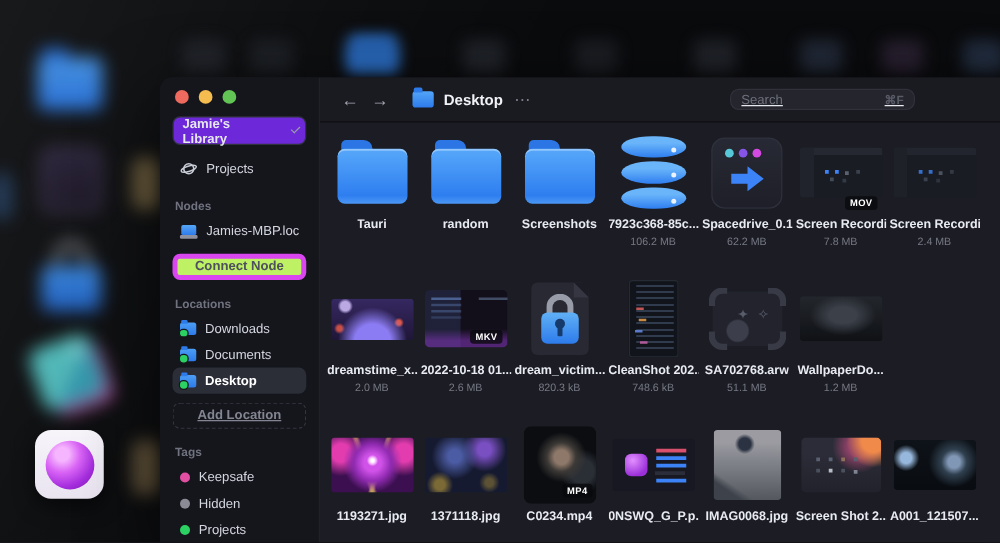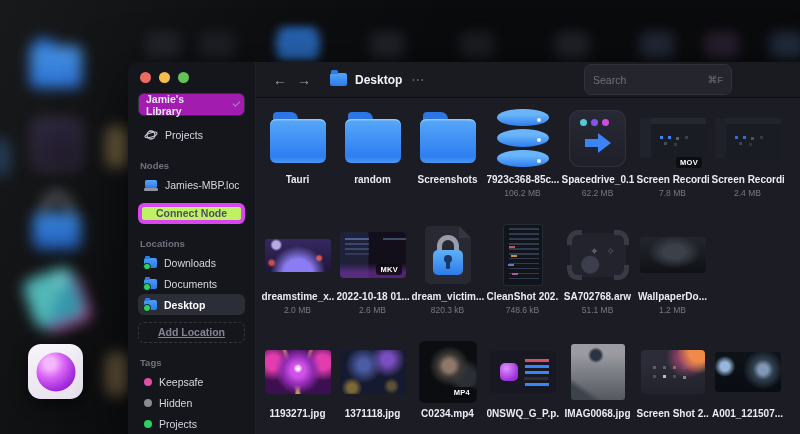--- a/index.html
+++ b/index.html
@@ -39,21 +39,21 @@
     border-radius:10px 0 0 0; overflow:hidden; display:flex;
     box-shadow:0 18px 60px rgba(0,0,0,.65); background:#1c1d24; }
 
   
   .sidebar { width:128px; background:#15161c; border-right:1px solid rgba(255,255,255,.05);
     padding:8px 10px 0 10px; display:flex; flex-direction:column; flex-shrink:0; }
   .traffic { display:flex; gap:8px; padding:2px 2px 0 2px; }
   .tl { width:11px; height:11px; border-radius:50%; }
   .tl.red{ background:#ee6a5f; } .tl.yellow{ background:#f5bd4f; } .tl.green{ background:#61c454; }
 
-  .lib-drop { margin-top:10px; height:23px; background:#a21caf; border:1px solid #30323e; border-radius:6px;
+  .lib-drop { margin-top:10px; height:23px; background:#6d28d9; border:1px solid #30323e; border-radius:6px;
     display:flex; align-items:center; padding:0 7px; font-size:10.5px; font-weight:700; color:#e6e8f0;gap:44px; }
   .lib-drop .chev { margin-left:auto; width:7px; height:7px; border-right:1.6px solid #9a9ca8; border-bottom:1.6px solid #9a9ca8;
     transform:rotate(45deg) translateY(-2px); }
 
   .side-item { display:flex; align-items:center; gap:7px; height:22px; padding:0 6px; border-radius:6px;
     font-size:10.5px; color:#d4d6e0; }
   .side-item.selected { background:#2b2d37; font-weight:700; color:#fff; }
   .overview { margin-top:9px; }
   .section { margin-top:14px; margin-bottom:4px; font-size:9.5px; font-weight:700; color:#70727f; padding-left:2px; }
 
@@ -77,22 +77,22 @@
   
   .main { flex:1; display:flex; flex-direction:column; min-width:0; }
   .topbar { height:36px; background:#1a1b21; border-bottom:1px solid rgba(0,0,0,.45);
     display:flex; align-items:center; padding:0 12px; flex-shrink:0; }
   .navarrow { font-size:14px; color:#a2a4b0; background:none; border:none; cursor:pointer; padding:0 5px;
     font-family:"Liberation Sans", sans-serif; }
   .tb-folder { width:17px; height:13px; background:linear-gradient(180deg,#53a5f8,#2d7beb); border-radius:2.5px; position:relative; margin-left:14px; }
   .tb-folder::before { content:""; position:absolute; top:-3px; left:1px; width:7px; height:4px; background:#2d7beb; border-radius:1.5px 1.5px 0 0; }
   .tb-title { margin-left:8px; font-size:12px; font-weight:700; color:#f1f2f7; }
   .tb-more { margin-left:9px; color:#7c7e8a; font-size:13px; letter-spacing:1px; background:none; border:none; cursor:pointer; }
-  .searchbox { margin-left:auto; margin-right:56px; width:148px; height:31px; background:#24252d;
-    border:1px solid #30313b; border-radius:7px; display:flex; align-items:center; padding:0 8px; }
+  .searchbox { margin-left:auto; margin-right:56px; width:148px; height:17px; background:#24252d;
+    border:1px solid #30313b; border-radius:7px; display:flex; align-items:center; padding:0 8px;text-decoration:underline; }
   .searchbox input { flex:1; min-width:0; background:transparent; border:none; outline:none;
     font-size:10.5px; color:#dfe1ea; font-family:"Liberation Sans", sans-serif; }
   .searchbox input::placeholder { color:#6e707d; }
   .kbd { font-size:9.5px; color:#595b67; font-weight:600; }
 
   
   .grid { flex:1; padding:4px 0 0 4px; overflow:hidden; }
   .grow { display:flex; height:117px; }
   .tile { width:75px; display:flex; flex-direction:column; align-items:center; flex-shrink:0; }
   .thumb { height:72px; display:flex; align-items:center; justify-content:center; position:relative; width:100%; }

